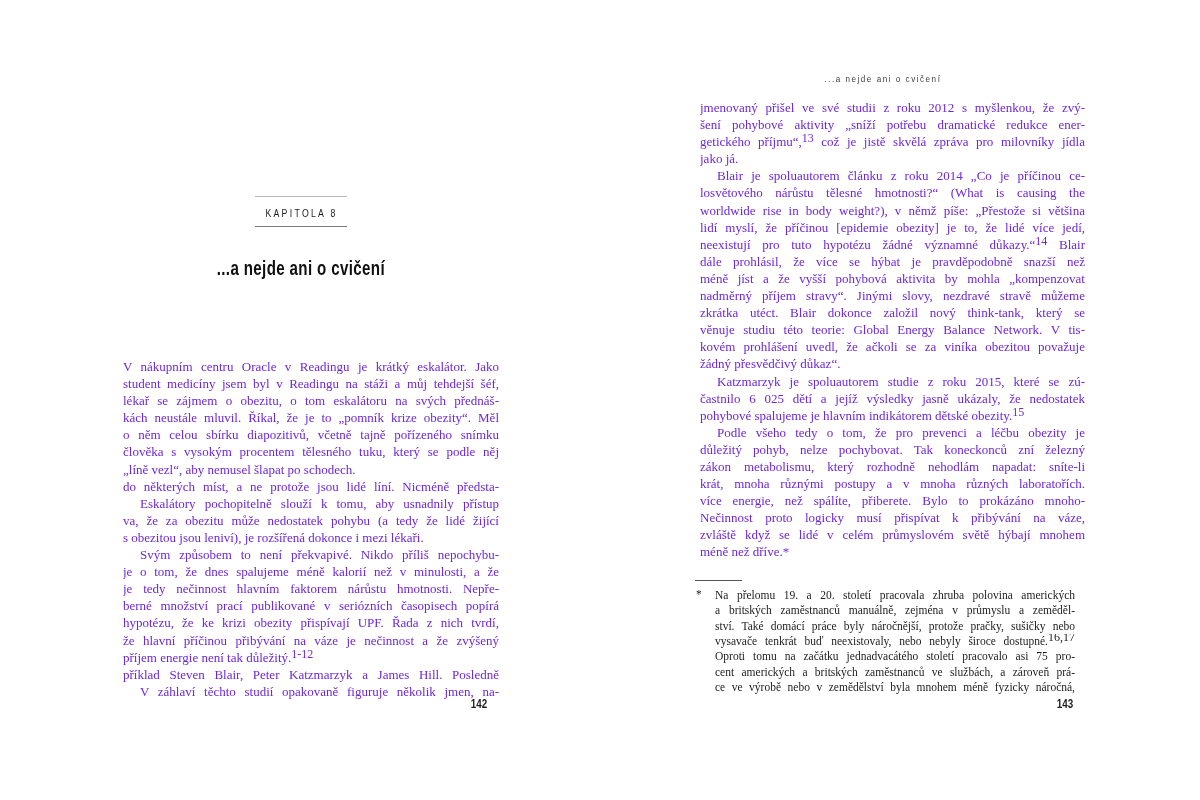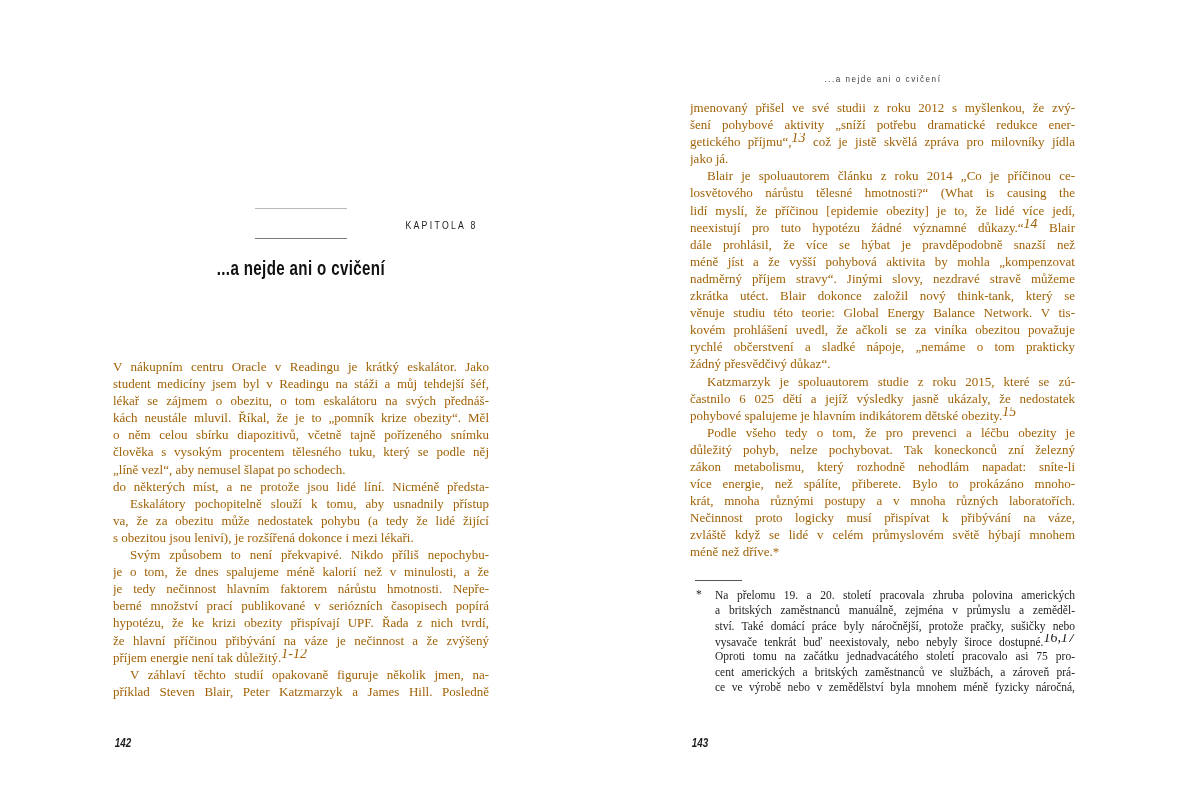--- a/index.html
+++ b/index.html
@@ -5,21 +5,21 @@
   html,body{margin:0;padding:0;}
   body{
     width:1200px;height:800px;position:relative;background:#ffffff;
     font-family:"Liberation Serif",serif;overflow:hidden;
   }
   .page{position:absolute;top:0;height:800px;}
   .page-left{left:113px;width:376px;}
   .page-right{left:690px;width:385px;}
 
   
-  .kicker-block{position:absolute;top:208px;left:0;width:100%;text-align:right;}
+  .kicker-block{position:absolute;top:196px;left:0;width:100%;text-align:center;}
   .kicker-rule{width:92px;margin:0 auto;height:0;border-top:1px solid #b8b8b8;}
   .kicker-rule.bottom{border-top-color:#7a7a7a;}
   .kicker-text{height:29px;line-height:29px;}
   .kicker-text span{
     display:inline-block;transform:scaleX(0.76);transform-origin:center;
     font-family:"Liberation Sans",sans-serif;font-size:11.5px;
     letter-spacing:3px;color:#1d1d1d;white-space:nowrap;
   }
 
   
@@ -32,38 +32,38 @@
 
   
   .running-header{position:absolute;top:68px;left:0;width:100%;text-align:center;}
   .running-header span{
     display:inline-block;transform:scaleX(0.85);transform-origin:center;
     font-family:"Liberation Sans",sans-serif;font-size:9.5px;
     letter-spacing:1.8px;color:#3d3d3d;white-space:nowrap;
   }
 
   
-  .body-text{position:absolute;left:0;width:100%;color:#a16207;font-size:13px;}
+  .body-text{position:absolute;left:10px;width:100%;color:#6d28d9;font-size:13px;}
   #left-body{top:358px;}
   #right-body{top:99px;}
   .line{line-height:17.1px;height:17.1px;text-align:justify;text-align-last:justify;overflow:hidden;}
   .line.end{text-align-last:left;}
   .line.ind{text-indent:17px;}
-  .sup{font-size:14px;position:relative;top:-4px;letter-spacing:0;font-style:italic;}
+  .sup{font-size:12px;position:relative;top:-4px;letter-spacing:0;}
   .it{}
 
   
   .footnote{position:absolute;top:580px;left:0;width:100%;font-size:11.5px;color:#1c1c1c;}
   .footnote-rule{width:47px;height:0;border-top:1px solid #565656;margin-left:5px;}
   .footnote-marker{position:absolute;left:6px;top:8px;font-size:11.5px;color:#1c1c1c;}
   .footnote-lines{margin-left:25px;margin-top:7px;width:360px;}
   .footnote-lines .line{line-height:15.33px;height:15.33px;}
 
   
-  .page-number{position:absolute;top:733px;left:0;width:100%;text-align:left;font-style:italic;}
+  .page-number{position:absolute;top:694px;left:0;width:100%;text-align:right;}
   .page-number span{
     display:inline-block;transform:scaleX(0.82);transform-origin:center;
     font-family:"Liberation Sans",sans-serif;font-weight:700;font-size:12px;color:#1f1f1f;
   }
 </style>
 </head>
 <body>
 
 <div>
 
@@ -92,59 +92,59 @@
         <div class="line ind"><span>Eskalátory pochopitelně slouží k tomu, aby usnadnily přístup</span></div>
         <div class="line"><span>va, že za obezitu může nedostatek pohybu (a tedy že lidé žijící</span></div>
         <div class="line end"><span>s obezitou jsou leniví), je rozšířená dokonce i mezi lékaři.</span></div>
         <div class="line ind"><span>Svým způsobem to není překvapivé. Nikdo příliš nepochybu-</span></div>
         <div class="line"><span>je o tom, že dnes spalujeme méně kalorií než v minulosti, a že</span></div>
         <div class="line"><span>je tedy nečinnost hlavním faktorem nárůstu hmotnosti. Nepře-</span></div>
         <div class="line"><span>berné množství prací publikované v seriózních časopisech popírá</span></div>
         <div class="line"><span>hypotézu, že ke krizi obezity přispívají UPF. Řada z nich tvrdí,</span></div>
         <div class="line"><span>že hlavní příčinou přibývání na váze je nečinnost a že zvýšený</span></div>
         <div class="line end"><span>příjem energie není tak důležitý.</span><span class="sup">1-12</span></div>
+        <div class="line"><span>příklad Steven Blair, Peter Katzmarzyk a James Hill. Posledně</span></div>
         <div class="line ind"><span>V záhlaví těchto studií opakovaně figuruje několik jmen, na-</span></div>
-        <div class="line"><span>příklad Steven Blair, Peter Katzmarzyk a James Hill. Posledně</span></div>
       </div>
 
     <div class="page-number">
       <span>142</span>
     </div>
   </section>
 
   <section class="page page-right">
     <div class="running-header">
       <span>...a nejde ani o cvičení</span>
     </div>
 
     <div class="body-text" id="right-body">
         <div class="line"><span>jmenovaný přišel ve své studii z roku 2012 s myšlenkou, že zvý-</span></div>
         <div class="line"><span>šení pohybové aktivity „sníží potřebu dramatické redukce ener-</span></div>
         <div class="line"><span>getického příjmu“,</span><span class="sup">13</span><span> což je jistě skvělá zpráva pro milovníky jídla</span></div>
         <div class="line end"><span>jako já.</span></div>
         <div class="line ind"><span>Blair je spoluautorem článku z roku 2014 „Co je příčinou ce-</span></div>
         <div class="line"><span>losvětového nárůstu tělesné hmotnosti?“ </span><span class="it">(What is causing the</span></div>
+        <div class="line"><span class="it">worldwide rise in body weight?)</span><span>, v němž píše: „Přestože si většina</span></div>
         <div class="line"><span>lidí myslí, že příčinou [epidemie obezity] je to, že lidé více jedí,</span></div>
         <div class="line"><span>neexistují pro tuto hypotézu žádné významné důkazy.“</span><span class="sup">14</span><span> Blair</span></div>
         <div class="line"><span>dále prohlásil, že více se hýbat je pravděpodobně snazší než</span></div>
         <div class="line"><span>méně jíst a že vyšší pohybová aktivita by mohla „kompenzovat</span></div>
         <div class="line"><span>nadměrný příjem stravy“. Jinými slovy, nezdravé stravě můžeme</span></div>
         <div class="line"><span>zkrátka utéct. Blair dokonce založil nový think-tank, který se</span></div>
         <div class="line"><span>věnuje studiu této teorie: Global Energy Balance Network. V tis-</span></div>
         <div class="line"><span>kovém prohlášení uvedl, že ačkoli se za viníka obezitou považuje</span></div>
-        <div class="line"><span>rychlé občerstvení a sladké nápoje, „nemáme o tom prakticky</span></div>
         <div class="line end"><span>žádný přesvědčivý důkaz“.</span></div>
         <div class="line ind"><span>Katzmarzyk je spoluautorem studie z roku 2015, které se zú-</span></div>
         <div class="line"><span>častnilo 6 025 dětí a jejíž výsledky jasně ukázaly, že nedostatek</span></div>
         <div class="line end"><span>pohybové spalujeme je hlavním indikátorem dětské obezity.</span><span class="sup">15</span></div>
         <div class="line ind"><span>Podle všeho tedy o tom, že pro prevenci a léčbu obezity je</span></div>
         <div class="line"><span>důležitý pohyb, nelze pochybovat. Tak koneckonců zní železný</span></div>
         <div class="line"><span>zákon metabolismu, který rozhodně nehodlám napadat: sníte-li</span></div>
+        <div class="line"><span>krát, mnoha různými postupy a v mnoha různých laboratořích.</span></div>
         <div class="line"><span>více energie, než spálíte, přiberete. Bylo to prokázáno mnoho-</span></div>
-        <div class="line"><span>krát, mnoha různými postupy a v mnoha různých laboratořích.</span></div>
         <div class="line"><span>Nečinnost proto logicky musí přispívat k přibývání na váze,</span></div>
         <div class="line"><span>zvláště když se lidé v celém průmyslovém světě hýbají mnohem</span></div>
         <div class="line end"><span>méně než dříve.*</span></div>
       </div>
 
     <div class="footnote">
       <div class="footnote-rule"></div>
       <span class="footnote-marker">*</span>
       <div class="footnote-lines" id="footnote-body">
           <div class="line"><span>Na přelomu 19. a 20. století pracovala zhruba polovina amerických</span></div>

